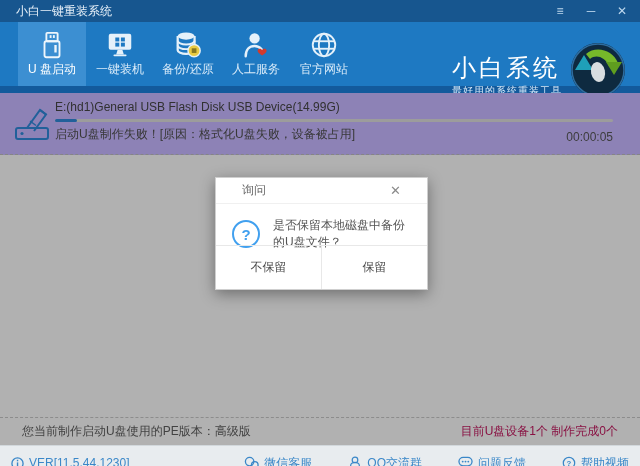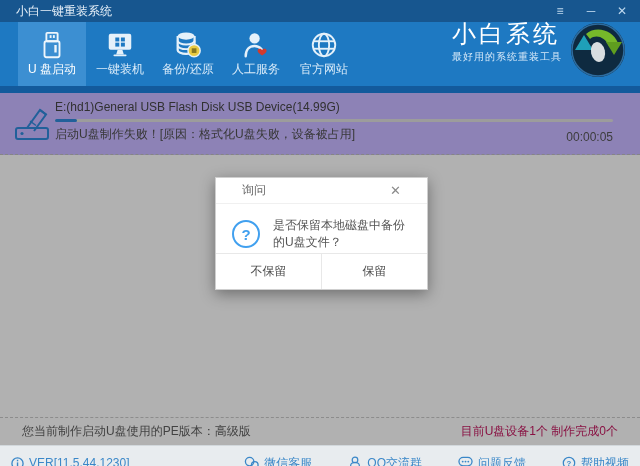--- a/index.html
+++ b/index.html
@@ -14,21 +14,21 @@
   .titlebar .title { font-size:12px; color:#e9f2fa; }
   .win-controls { margin-left:auto; display:flex; gap:15px; }
   .win-btn { color:#bed8ee; font-size:12px; line-height:22px; width:16px; text-align:center; cursor:pointer; }
 
   
   .navbar { height:64px; background:#1e79c2; display:flex; padding-left:18px; position:relative; }
   .nav-item { width:68px; height:64px; display:flex; flex-direction:column; align-items:center;
               justify-content:center; gap:1px; color:#d9ebf9; font-size:12px; cursor:pointer; }
   .nav-item.selected { background:#3c8fd2; color:#ffffff; }
   .nav-item .nicon { width:30px; height:30px; display:block; }
-  .brand { position:absolute; right:14px; top:0; height:64px; display:flex; align-items:flex-start; gap:8px; }
+  .brand { position:absolute; right:14px; top:12px; height:64px; display:flex; align-items:flex-end; gap:8px; }
   .brand-name { font-size:24px; color:#ffffff; letter-spacing:3px; line-height:1; }
   .brand-slogan { font-size:10px; color:#d5e8f8; letter-spacing:1px; margin-top:4px; }
   .nav-strip { height:7px; background:#135a9c; }
 
   
   .content { position:relative; height:352px; background:#f5f5f5; }
   .usb-section { position:absolute; top:0; left:0; right:0; height:62px; background:#c4b5fd;
                  border-bottom:1px dashed #b9b9b9; }
   .usb-make-icon { position:absolute; left:13px; top:10px; }
   .usb-device { position:absolute; left:55px; top:7px; font-size:12px; color:#444; }
@@ -50,21 +50,21 @@
             border:1px solid #cfcfcf; box-shadow:0 4px 14px rgba(0,0,0,.38); z-index:5; }
   .dialog-title-row { height:26px; display:flex; align-items:center; padding:0 26px;
                       border-bottom:1px solid #f0f0f0; }
   .dialog-title { font-size:12px; color:#666; }
   .dialog-close { margin-left:auto; color:#8a8a8a; font-size:13px; cursor:pointer; }
   .dialog-body { display:flex; align-items:center; gap:13px; padding:13px 16px 0 16px; }
   .q-icon { width:28px; height:28px; border:2px solid #41a0ef; border-radius:50%;
             color:#41a0ef; font-size:15px; font-weight:bold; display:flex;
             align-items:center; justify-content:center; flex:none; }
   .dialog-msg { font-size:12px; color:#555; }
-  .dialog-footer { position:absolute; bottom:0; left:0; right:0; height:36px;
+  .dialog-footer { position:absolute; bottom:0; left:0; right:0; height:44px;
                    border-top:1px solid #e8e8e8; display:flex; }
   .dialog-btn { flex:1; display:flex; align-items:center; justify-content:center;
                 font-size:12px; color:#4a4a4a; cursor:pointer; }
   .dialog-btn:first-child { border-right:1px solid #e8e8e8; }
 
   
   .footer { height:35px; background:#e8ecef; border-top:1px solid #d2d8dc; display:flex;
             align-items:center; padding:0 11px; position:relative; z-index:3; }
   .ver { display:flex; align-items:center; gap:5px; color:#3a87c8; font-size:12px; }
   .flinks { margin-left:auto; display:flex; gap:36px; }

